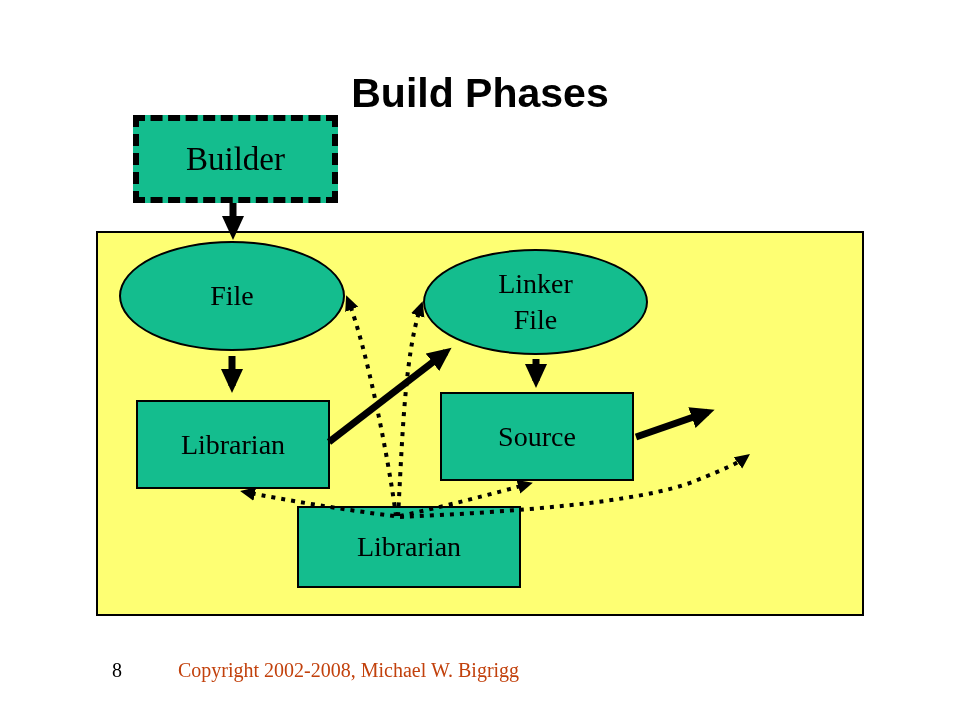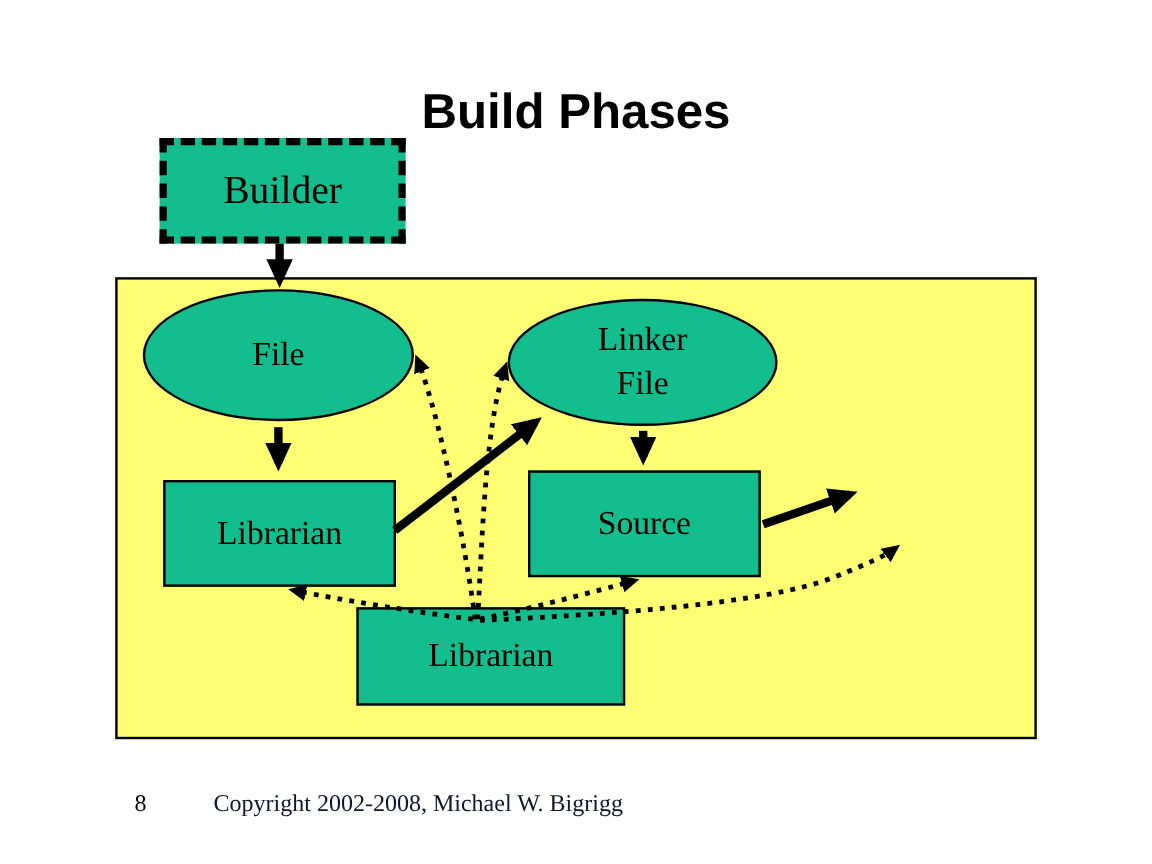--- a/index.html
+++ b/index.html
@@ -30,21 +30,21 @@
   .compiler{left:136px;top:400px;width:194px;height:89px;}
   .linker{left:440px;top:392px;width:194px;height:89px;}
   .librarian{left:297px;top:506px;width:224px;height:82px;}
   .executable{left:718px;top:350px;width:228px;height:115px;}
   .connectors{position:absolute;left:0;top:0;width:960px;height:720px;z-index:3;pointer-events:none;}
   .connectors path{fill:none;stroke:var(--outline,#000);}
   .solid-edge{stroke-width:7px;}
   .dotted-edge{stroke-width:4px;stroke-dasharray:4 6;}
   .connectors marker path{fill:var(--outline,#000);stroke:none;}
   .page-number{position:absolute;left:112px;top:659px;font-size:20px;color:#000;}
-  .copyright{position:absolute;left:178px;top:659px;font-size:20px;color:#0f172a;}
+  .copyright{position:absolute;left:178px;top:659px;font-size:20px;color:#c2410c;}
 </style>
 </head>
 <body>
 
 <div class="slide">
 
   <div class="title">Build Phases</div>
 
   <div class="node rect-dashed builder">
     <span>Builder</span>

